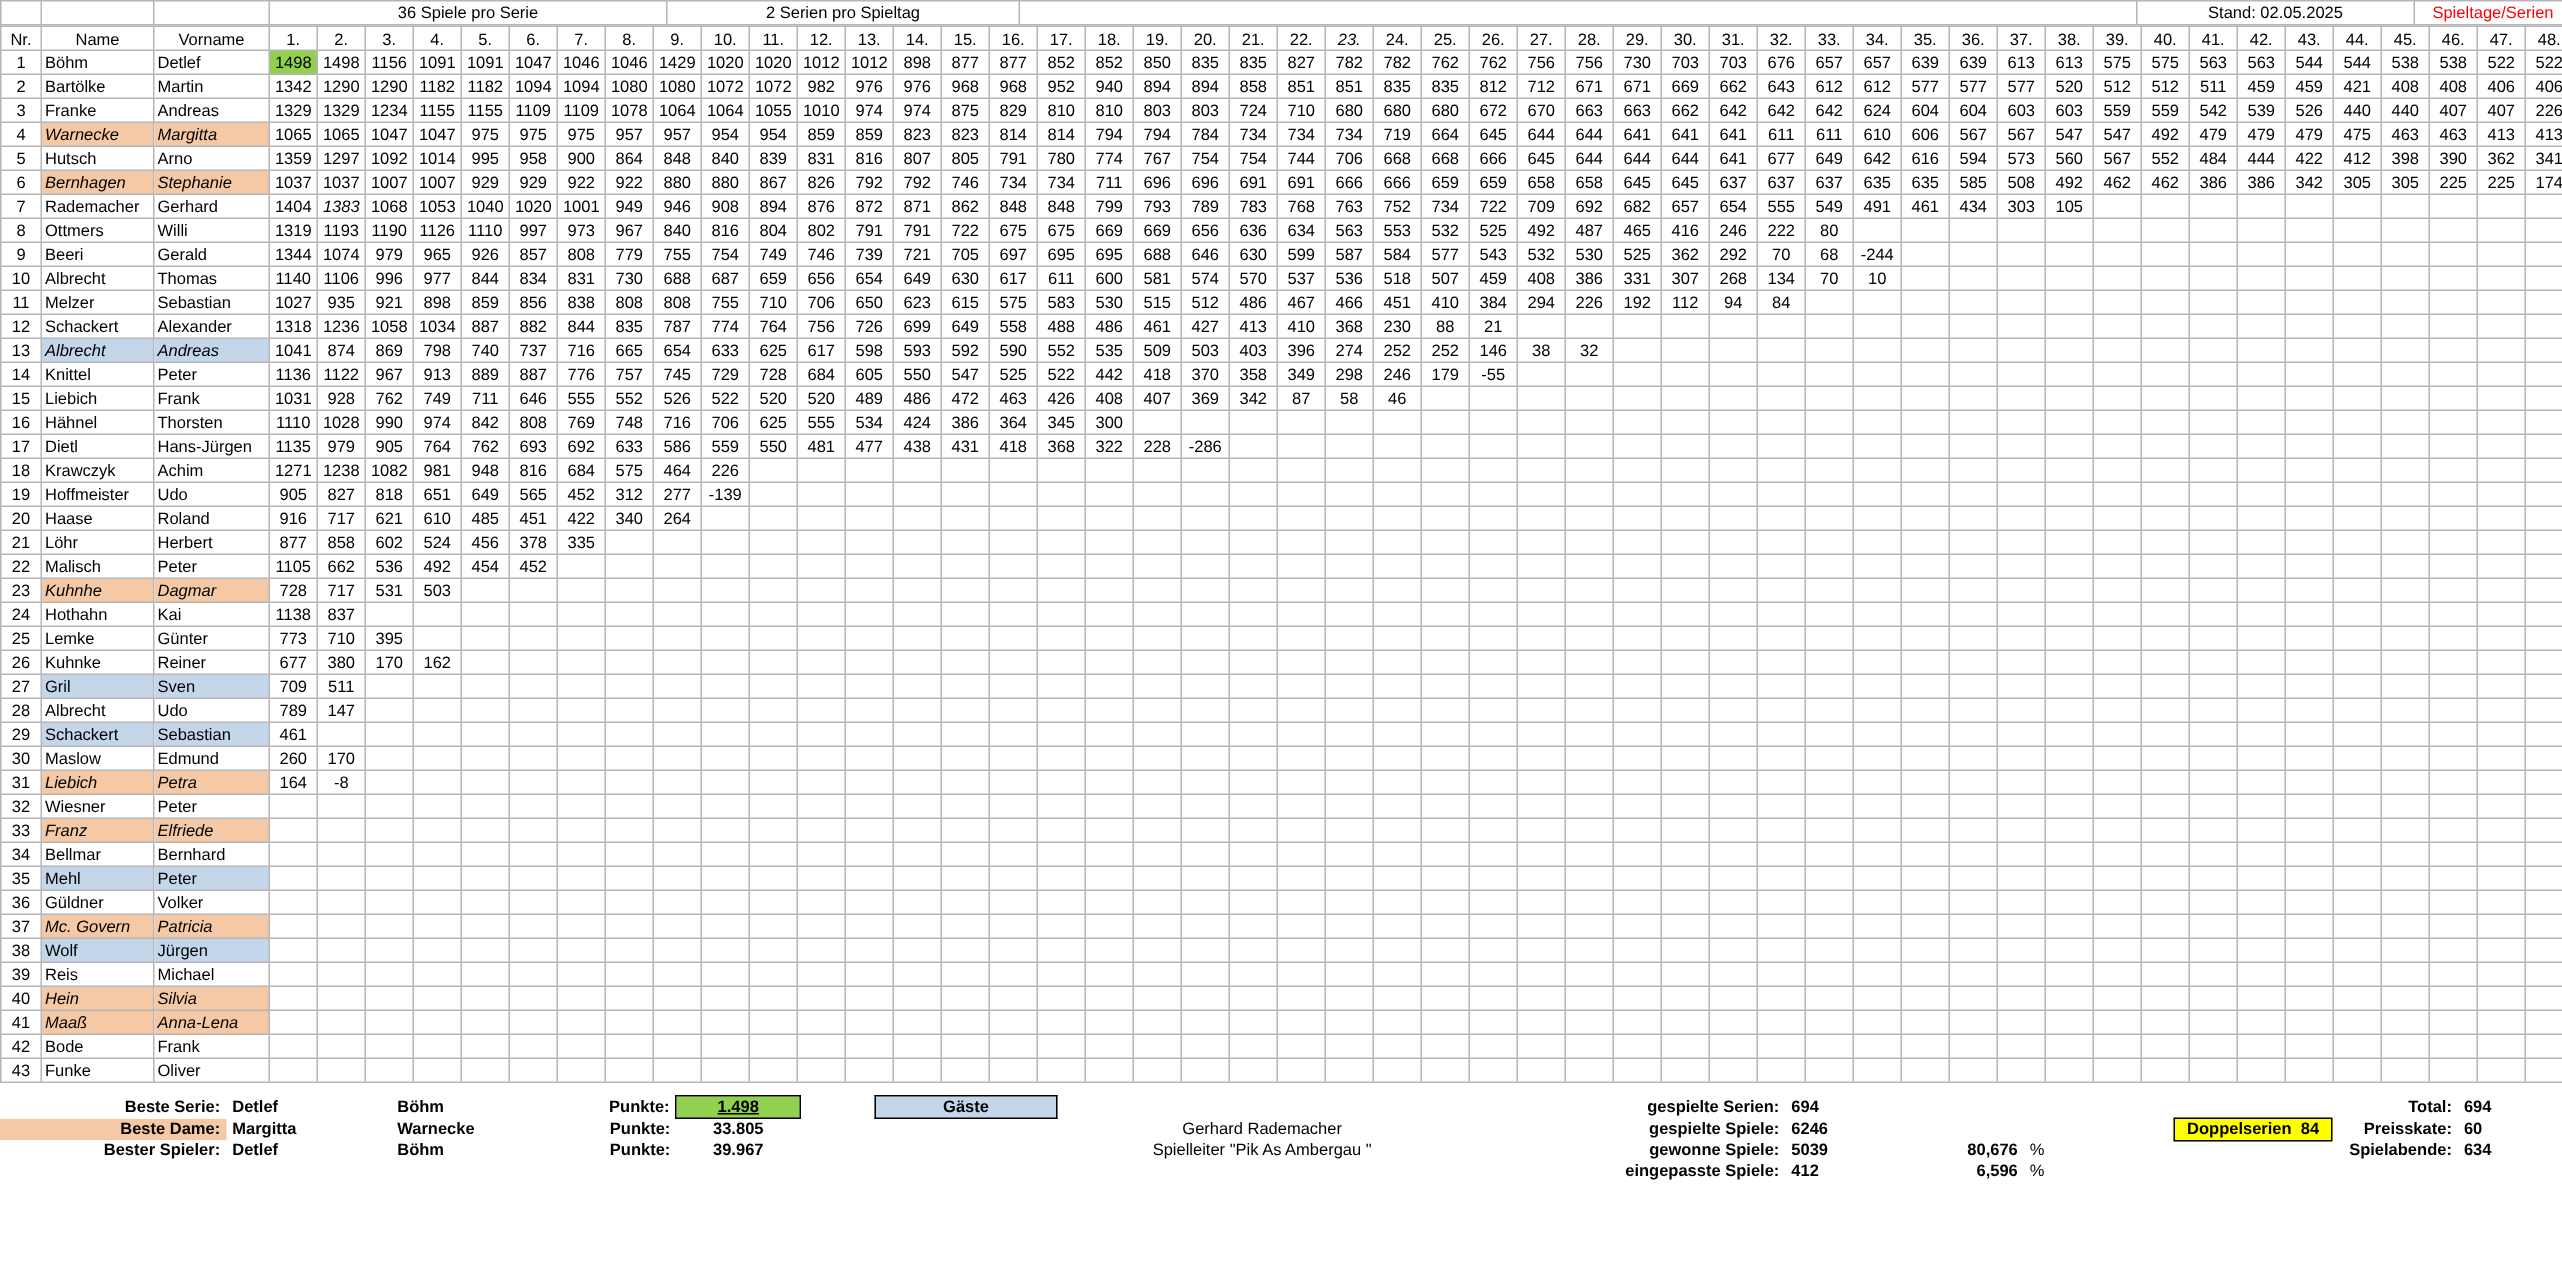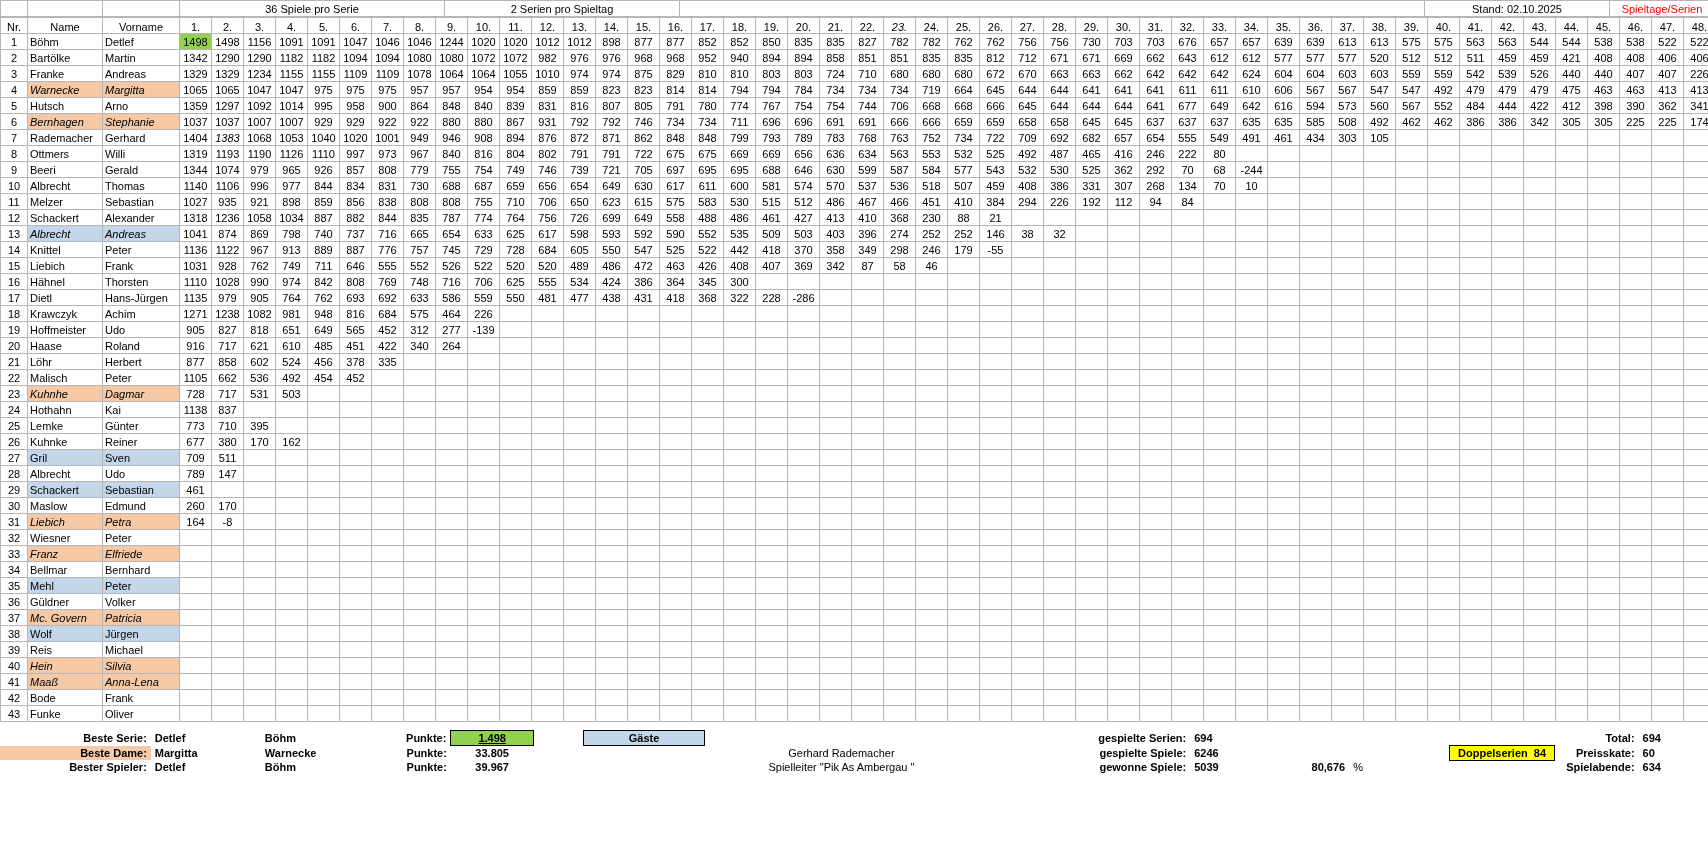--- a/index.html
+++ b/index.html
@@ -36,21 +36,21 @@
 
   <table class="grid" style="width:1708px;">
     <tbody>
         <tr class="caprow">
       <td style="width:22px;"></td>
       <td style="width:70px;"></td>
       <td style="width:72px;"></td>
       <td style="width:260px;" class="topnote">36 Spiele pro Serie</td>
       <td style="width:230px;" class="topnote">2 Serien pro Spieltag</td>
       <td style="width:740px;"></td>
-      <td style="width:180px;" class="topnote c">Stand: 02.10.2025</td>
+      <td style="width:180px;" class="topnote c">Stand: 02.05.2025</td>
       <td style="width:100px;" class="topnote c serie-hdr">Spieltage/Serien</td>
 
     </tr>
   </tbody>
     </table>
 
   <table class="grid" id="main-table" style="width:1708px;">
     <thead>
       <tr class="hdr">
         <td style="width:22px;" class="c">Nr.</td>
@@ -114,21 +114,21 @@
           <td class="l ">Böhm</td>
           <td class="l ">Detlef</td>
           <td class="c f-green b" style="width: 27px;">1498</td>
           <td class="c" style="width: 27px;">1498</td>
           <td class="c" style="width: 27px;">1156</td>
           <td class="c" style="width: 27px;">1091</td>
           <td class="c" style="width: 27px;">1091</td>
           <td class="c" style="width: 27px;">1047</td>
           <td class="c" style="width: 27px;">1046</td>
           <td class="c" style="width: 27px;">1046</td>
-          <td class="c" style="width: 27px;">1244</td>
+          <td class="c" style="width: 27px;">1429</td>
           <td class="c" style="width: 27px;">1020</td>
           <td class="c" style="width: 27px;">1020</td>
           <td class="c" style="width: 27px;">1012</td>
           <td class="c" style="width: 27px;">1012</td>
           <td class="c" style="width: 27px;">898</td>
           <td class="c" style="width: 27px;">877</td>
           <td class="c" style="width: 27px;">877</td>
           <td class="c" style="width: 27px;">852</td>
           <td class="c" style="width: 27px;">852</td>
           <td class="c" style="width: 27px;">850</td>
@@ -382,21 +382,21 @@
           <td class="c" style="width: 27px;">1037</td>
           <td class="c" style="width: 27px;">1007</td>
           <td class="c" style="width: 27px;">1007</td>
           <td class="c" style="width: 27px;">929</td>
           <td class="c" style="width: 27px;">929</td>
           <td class="c" style="width: 27px;">922</td>
           <td class="c" style="width: 27px;">922</td>
           <td class="c" style="width: 27px;">880</td>
           <td class="c" style="width: 27px;">880</td>
           <td class="c" style="width: 27px;">867</td>
-          <td class="c" style="width: 27px;">931</td>
+          <td class="c" style="width: 27px;">826</td>
           <td class="c" style="width: 27px;">792</td>
           <td class="c" style="width: 27px;">792</td>
           <td class="c" style="width: 27px;">746</td>
           <td class="c" style="width: 27px;">734</td>
           <td class="c" style="width: 27px;">734</td>
           <td class="c" style="width: 27px;">711</td>
           <td class="c" style="width: 27px;">696</td>
           <td class="c" style="width: 27px;">696</td>
           <td class="c" style="width: 27px;">691</td>
           <td class="c" style="width: 27px;">691</td>
@@ -2440,16 +2440,33 @@
         <td></td>
         <td class="c">Spielleiter "Pik As Ambergau "</td>
         <td class="r b">gewonne Spiele:</td>
         <td class="b">5039</td>
         <td class="b r">80,676</td>
         <td>%</td>
         <td></td>
         <td class="r b">Spielabende:</td>
         <td class="b">634</td>
       </tr>
+      <tr>
+        <td></td>
+            <td></td>
+            <td></td>
+            <td></td>
+            <td></td>
+            <td></td>
+            <td></td>
+            <td></td>
+        <td class="r b">eingepasste Spiele:</td>
+        <td class="b">412</td>
+        <td class="b r">6,596</td>
+        <td>%</td>
+        <td></td>
+            <td></td>
+            <td></td>
+      </tr>
     </tbody>
       </table>
   </div>
 </div>
 
 </body></html>

